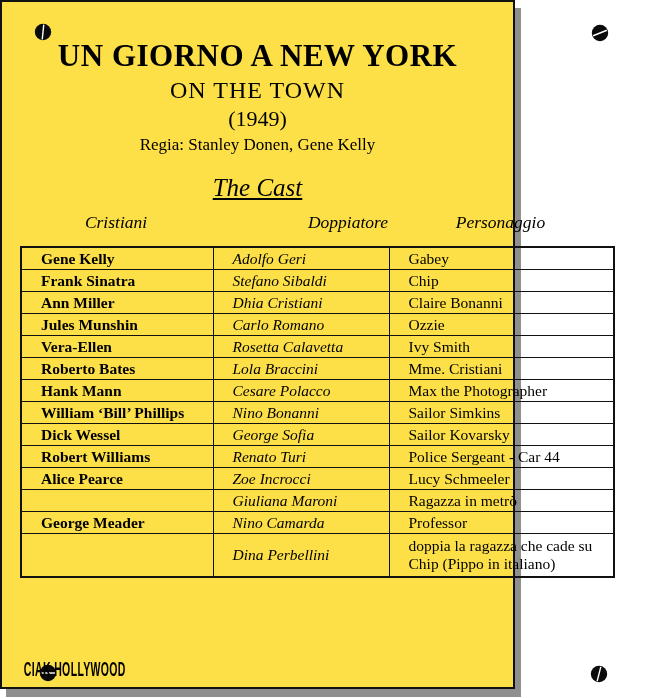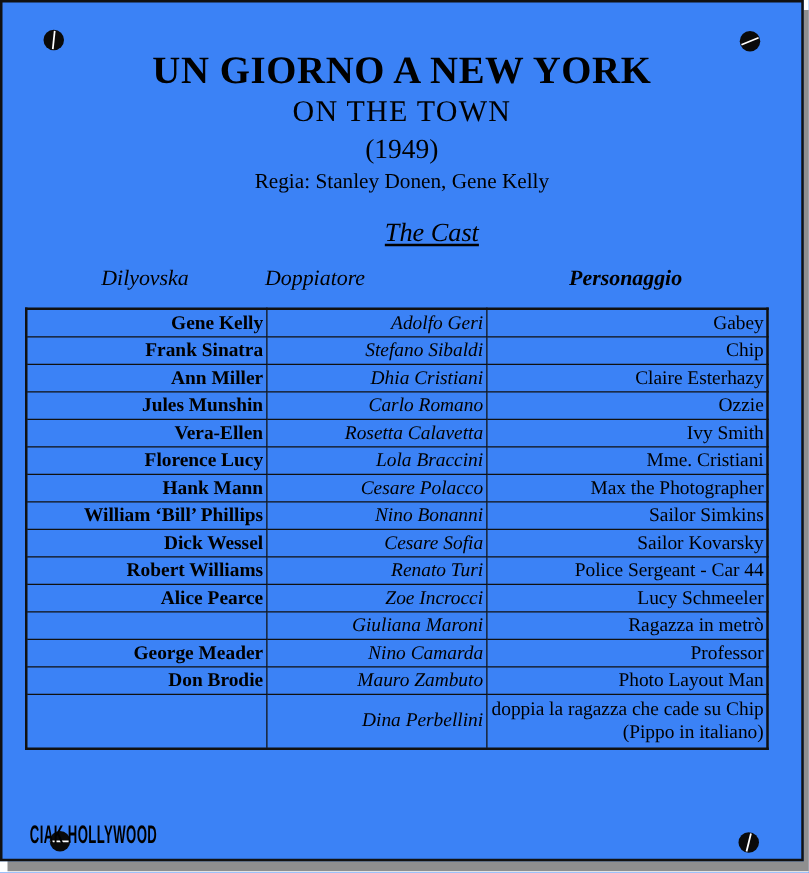--- a/index.html
+++ b/index.html
@@ -6,52 +6,52 @@
   body {
     width:647px; height:698px;
     position:relative;
     background:#ffffff;
     font-family:"Liberation Serif", serif;
     color:#000;
     overflow:hidden;
   }
   .card {
     position:absolute; left:0; top:0;
-    width:643px; height:689px;
+    width:515px; height:689px;
     box-sizing:border-box;
-    background:#3b82f6;
+    background:#fde047;
     border:2px solid #111;
     box-shadow:6px 8px 0 #8f8f8f;
   }
   .center-line { position:absolute; left:0; width:100%; text-align:center; white-space:nowrap; }
   .title-main  { top:36px;  font-size:31px; font-weight:bold; letter-spacing:0.5px; }
   .title-orig  { top:75px;  font-size:24px; letter-spacing:1px; }
   .title-year  { top:104px; font-size:22px; }
   .title-regia { top:133px; font-size:17px; }
-  .cast-heading { top:172px; font-size:21px; font-style:italic; text-decoration:underline;padding-left:24px; }
+  .cast-heading { top:172px; font-size:25px; font-style:italic; text-decoration:underline; }
 
   .col-headers {
     position:absolute; left:18px; top:210px; width:593px;
     display:flex; font-size:17.5px; font-style:italic;
   }
   .col-headers .ch1 { width:192px; text-align:center; }
-  .col-headers .ch2 { width:176px; text-align:left; }
-  .col-headers .ch3 { width:225px; text-align:center;font-weight:bold; }
+  .col-headers .ch2 { width:176px; text-align:right; }
+  .col-headers .ch3 { width:225px; text-align:center; }
 
   table.cast {
     position:absolute; left:18px; top:244px;
     width:593px; table-layout:fixed;
     border-collapse:collapse;
     border:2px solid #111;
   }
   table.cast td {
     border:1px solid #111;
     height:21px;
-    padding:0 2px;
-    text-align:right;
+    padding:0 19px;
+    text-align:left;
     vertical-align:middle;
     font-size:15.5px;
     overflow:hidden;
   }
   td.cell-interprete { font-weight:bold; }
   td.cell-doppiatore { font-style:italic;margin-top:40px; }
   tr.tall-row td { height:42px; }
   td.small-text { font-size:13.5px; line-height:1.18; }
 
   .logo-line { position:absolute; top:658px; left:0; width:100%; }
@@ -93,21 +93,21 @@
   </svg>
 
   <div class="center-line title-main">UN GIORNO A NEW YORK</div>
   <div class="center-line title-orig">ON THE TOWN</div>
   <div class="center-line title-year">(1949)</div>
   <div class="center-line title-regia">Regia: Stanley Donen, Gene Kelly</div>
 
   <div class="center-line cast-heading">The Cast</div>
 
   <div class="col-headers">
-    <div class="ch1">Dilyovska</div>
+    <div class="ch1">Cristiani</div>
     <div class="ch2">Doppiatore</div>
     <div class="ch3">Personaggio</div>
   </div>
 
   <table class="cast">
     <colgroup>
       <col style="width:192px">
       <col style="width:176px">
       <col style="width:225px">
     </colgroup>
@@ -118,50 +118,50 @@
           <td class="cell-personaggio">Gabey</td>
         </tr>
         <tr>
           <td class="cell-interprete">Frank Sinatra</td>
           <td class="cell-doppiatore">Stefano Sibaldi</td>
           <td class="cell-personaggio">Chip</td>
         </tr>
         <tr>
           <td class="cell-interprete">Ann Miller</td>
           <td class="cell-doppiatore">Dhia Cristiani</td>
-          <td class="cell-personaggio">Claire Esterhazy</td>
+          <td class="cell-personaggio">Claire Bonanni</td>
         </tr>
         <tr>
           <td class="cell-interprete">Jules Munshin</td>
           <td class="cell-doppiatore">Carlo Romano</td>
           <td class="cell-personaggio">Ozzie</td>
         </tr>
         <tr>
           <td class="cell-interprete">Vera-Ellen</td>
           <td class="cell-doppiatore">Rosetta Calavetta</td>
           <td class="cell-personaggio">Ivy Smith</td>
         </tr>
         <tr>
-          <td class="cell-interprete">Florence Lucy</td>
+          <td class="cell-interprete">Roberto Bates</td>
           <td class="cell-doppiatore">Lola Braccini</td>
           <td class="cell-personaggio">Mme. Cristiani</td>
         </tr>
         <tr>
           <td class="cell-interprete">Hank Mann</td>
           <td class="cell-doppiatore">Cesare Polacco</td>
           <td class="cell-personaggio">Max the Photographer</td>
         </tr>
         <tr>
           <td class="cell-interprete">William ‘Bill’ Phillips</td>
           <td class="cell-doppiatore">Nino Bonanni</td>
           <td class="cell-personaggio">Sailor Simkins</td>
         </tr>
         <tr>
           <td class="cell-interprete">Dick Wessel</td>
-          <td class="cell-doppiatore">Cesare Sofia</td>
+          <td class="cell-doppiatore">George Sofia</td>
           <td class="cell-personaggio">Sailor Kovarsky</td>
         </tr>
         <tr>
           <td class="cell-interprete">Robert Williams</td>
           <td class="cell-doppiatore">Renato Turi</td>
           <td class="cell-personaggio">Police Sergeant - Car 44</td>
         </tr>
         <tr>
           <td class="cell-interprete">Alice Pearce</td>
           <td class="cell-doppiatore">Zoe Incrocci</td>
@@ -170,25 +170,20 @@
         <tr>
           <td class="cell-interprete"></td>
           <td class="cell-doppiatore">Giuliana Maroni</td>
           <td class="cell-personaggio">Ragazza in metrò</td>
         </tr>
         <tr>
           <td class="cell-interprete">George Meader</td>
           <td class="cell-doppiatore">Nino Camarda</td>
           <td class="cell-personaggio">Professor</td>
         </tr>
-        <tr>
-          <td class="cell-interprete">Don Brodie</td>
-          <td class="cell-doppiatore">Mauro Zambuto</td>
-          <td class="cell-personaggio">Photo Layout Man</td>
-        </tr>
         <tr class="tall-row">
           <td class="cell-interprete"></td>
           <td class="cell-doppiatore">Dina Perbellini</td>
           <td class="cell-personaggio small-text">doppia la ragazza che cade su Chip (Pippo in italiano)</td>
         </tr>
       </tbody>
   </table>
 
   <div class="logo-line">
     <span>CIAK HOLLYWOOD</span>

